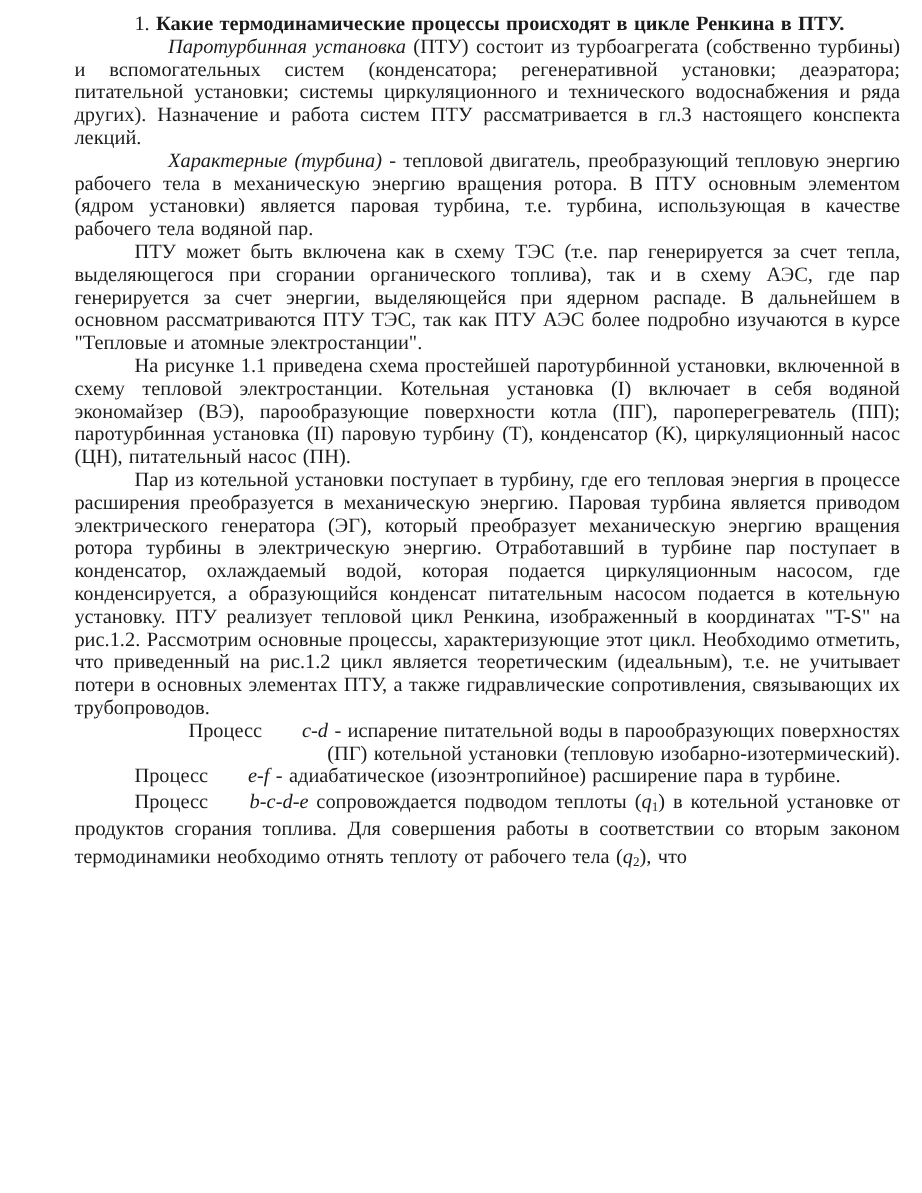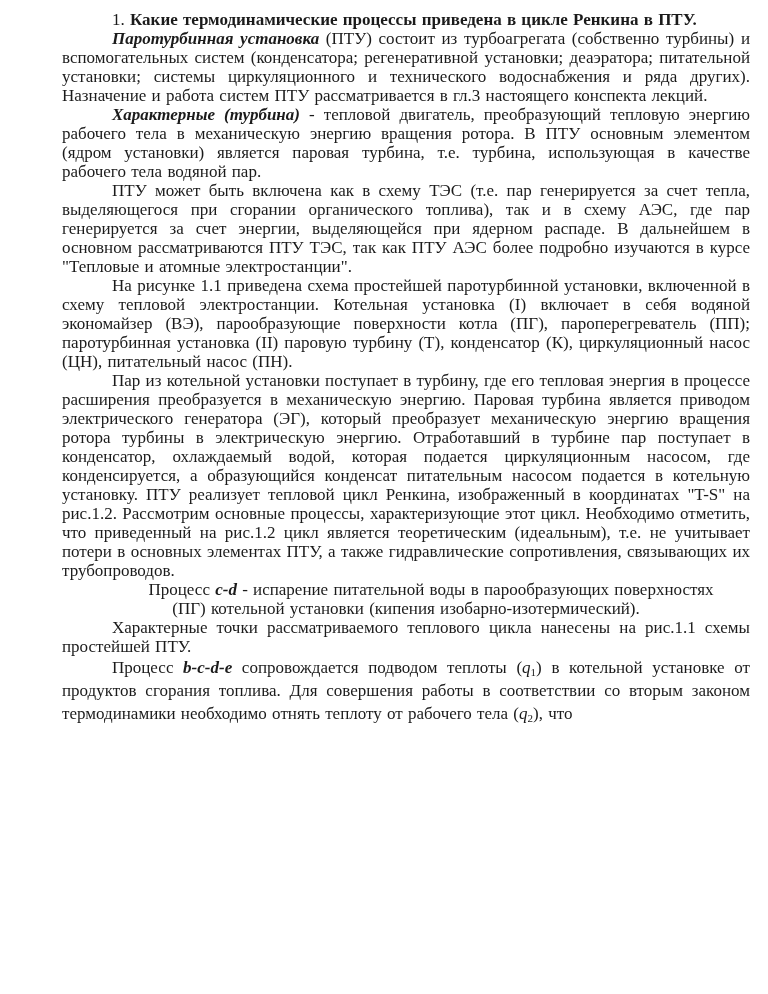--- a/index.html
+++ b/index.html
@@ -22,47 +22,47 @@
   }
   .para {
     margin: 0;
     font-size: 17px;
     line-height: 19px;
     text-align: justify;
     text-indent: 50px;
     word-spacing: 1px;
   }
   .para.no-indent { text-indent: 0; }
-  .para.left-align { text-align: center; }
+  .para.left-align { text-align: right; }
   .para.formula { line-height: 23px; }
   .run-n { }
   .run-b { font-weight: bold; }
-  .run-bi { font-weight: bold; font-style: italic; }
+  .run-bi { font-weight: normal; font-style: italic; margin-left: 28px; }
   .run-i { font-style: italic; }
   .run-sub { font-size: 11px; vertical-align: -3px; line-height: 0; }
 </style>
 </head>
 <body style="background: rgb(255, 255, 255); color: rgb(27, 27, 27);">
 
 <div class="page">
-  <p class="para"><span class="run-n">1. </span><span class="run-b">Какие термодинамические процессы приведена в цикле Ренкина в ПТУ.</span></p>
+  <p class="para"><span class="run-n">1. </span><span class="run-b">Какие термодинамические процессы происходят в цикле Ренкина в ПТУ.</span></p>
 
   <p class="para"><span class="run-bi">Паротурбинная установка</span><span class="run-n"> (ПТУ) состоит из турбоагрегата (собственно турбины) и вспомогательных систем (конденсатора; регенеративной установки; деаэратора; питательной установки; системы циркуляционного и технического водоснабжения и ряда других). Назначение и работа систем ПТУ рассматривается в гл.3 настоящего конспекта лекций.</span></p>
 
   <p class="para"><span class="run-bi">Характерные (турбина)</span><span class="run-n"> - тепловой двигатель, преобразующий тепловую энергию рабочего тела в механическую энергию вращения ротора. В ПТУ основным элементом (ядром установки) является паровая турбина, т.е. турбина, использующая в качестве рабочего тела водяной пар.</span></p>
 
   <p class="para"><span class="run-n">ПТУ может быть включена как в схему ТЭС (т.е. пар генерируется за счет тепла, выделяющегося при сгорании органического топлива), так и в схему АЭС, где пар генерируется за счет энергии, выделяющейся при ядерном распаде. В дальнейшем в основном рассматриваются ПТУ ТЭС, так как ПТУ АЭС более подробно изучаются в курсе "Тепловые и атомные электростанции".</span></p>
 
   <p class="para"><span class="run-n">На рисунке 1.1  приведена схема простейшей паротурбинной установки, включенной в схему тепловой электростанции. Котельная установка (I) включает в себя водяной экономайзер (ВЭ), парообразующие поверхности котла (ПГ), пароперегреватель (ПП); паротурбинная установка (II) паровую турбину (Т), конденсатор (К), циркуляционный насос (ЦН), питательный насос (ПН).</span></p>
 
   <p class="para"><span class="run-n">Пар из котельной установки поступает в турбину, где его тепловая энергия в процессе расширения преобразуется в механическую энергию. Паровая турбина является приводом электрического генератора (ЭГ), который преобразует механическую энергию вращения ротора турбины в электрическую энергию. Отработавший в турбине пар поступает в конденсатор, охлаждаемый водой, которая подается циркуляционным насосом, где конденсируется, а образующийся конденсат питательным насосом подается в котельную установку. ПТУ реализует тепловой цикл Ренкина, изображенный в координатах "T-S" на рис.1.2. Рассмотрим основные процессы, характеризующие этот цикл. Необходимо отметить, что приведенный на рис.1.2 цикл является теоретическим (идеальным), т.е. не учитывает потери в основных элементах ПТУ, а также гидравлические сопротивления, связывающих их трубопроводов.</span></p>
 
 
 
-  <p class="para left-align"><span class="run-n">Процесс </span><span class="run-bi">c-d</span><span class="run-n"> - испарение питательной воды в парообразующих поверхностях</span><br><span class="run-n">(ПГ) котельной установки (кипения изобарно-изотермический).</span></p>
+  <p class="para left-align"><span class="run-n">Процесс </span><span class="run-bi">c-d</span><span class="run-n"> - испарение питательной воды в парообразующих поверхностях</span><br><span class="run-n">(ПГ) котельной установки (тепловую изобарно-изотермический).</span></p>
 
 
+  <p class="para"><span class="run-n">Процесс </span><span class="run-bi">e-f</span><span class="run-n"> - адиабатическое (изоэнтропийное) расширение пара в турбине.</span></p>
 
 
-  <p class="para"><span class="run-n">Характерные точки рассматриваемого теплового цикла нанесены на рис.1.1 схемы простейшей ПТУ.</span></p>
 
   <p class="para formula"><span class="run-n">Процесс </span><span class="run-bi">b-c-d-e</span><span class="run-n"> сопровождается подводом теплоты (</span><span class="run-i">q</span><span class="run-sub">1</span><span class="run-n">) в котельной установке от продуктов сгорания топлива. Для совершения работы в соответствии со вторым законом термодинамики необходимо отнять теплоту от рабочего тела (</span><span class="run-i">q</span><span class="run-sub">2</span><span class="run-n">), что</span></p>
 </div>
 
 </body></html>

